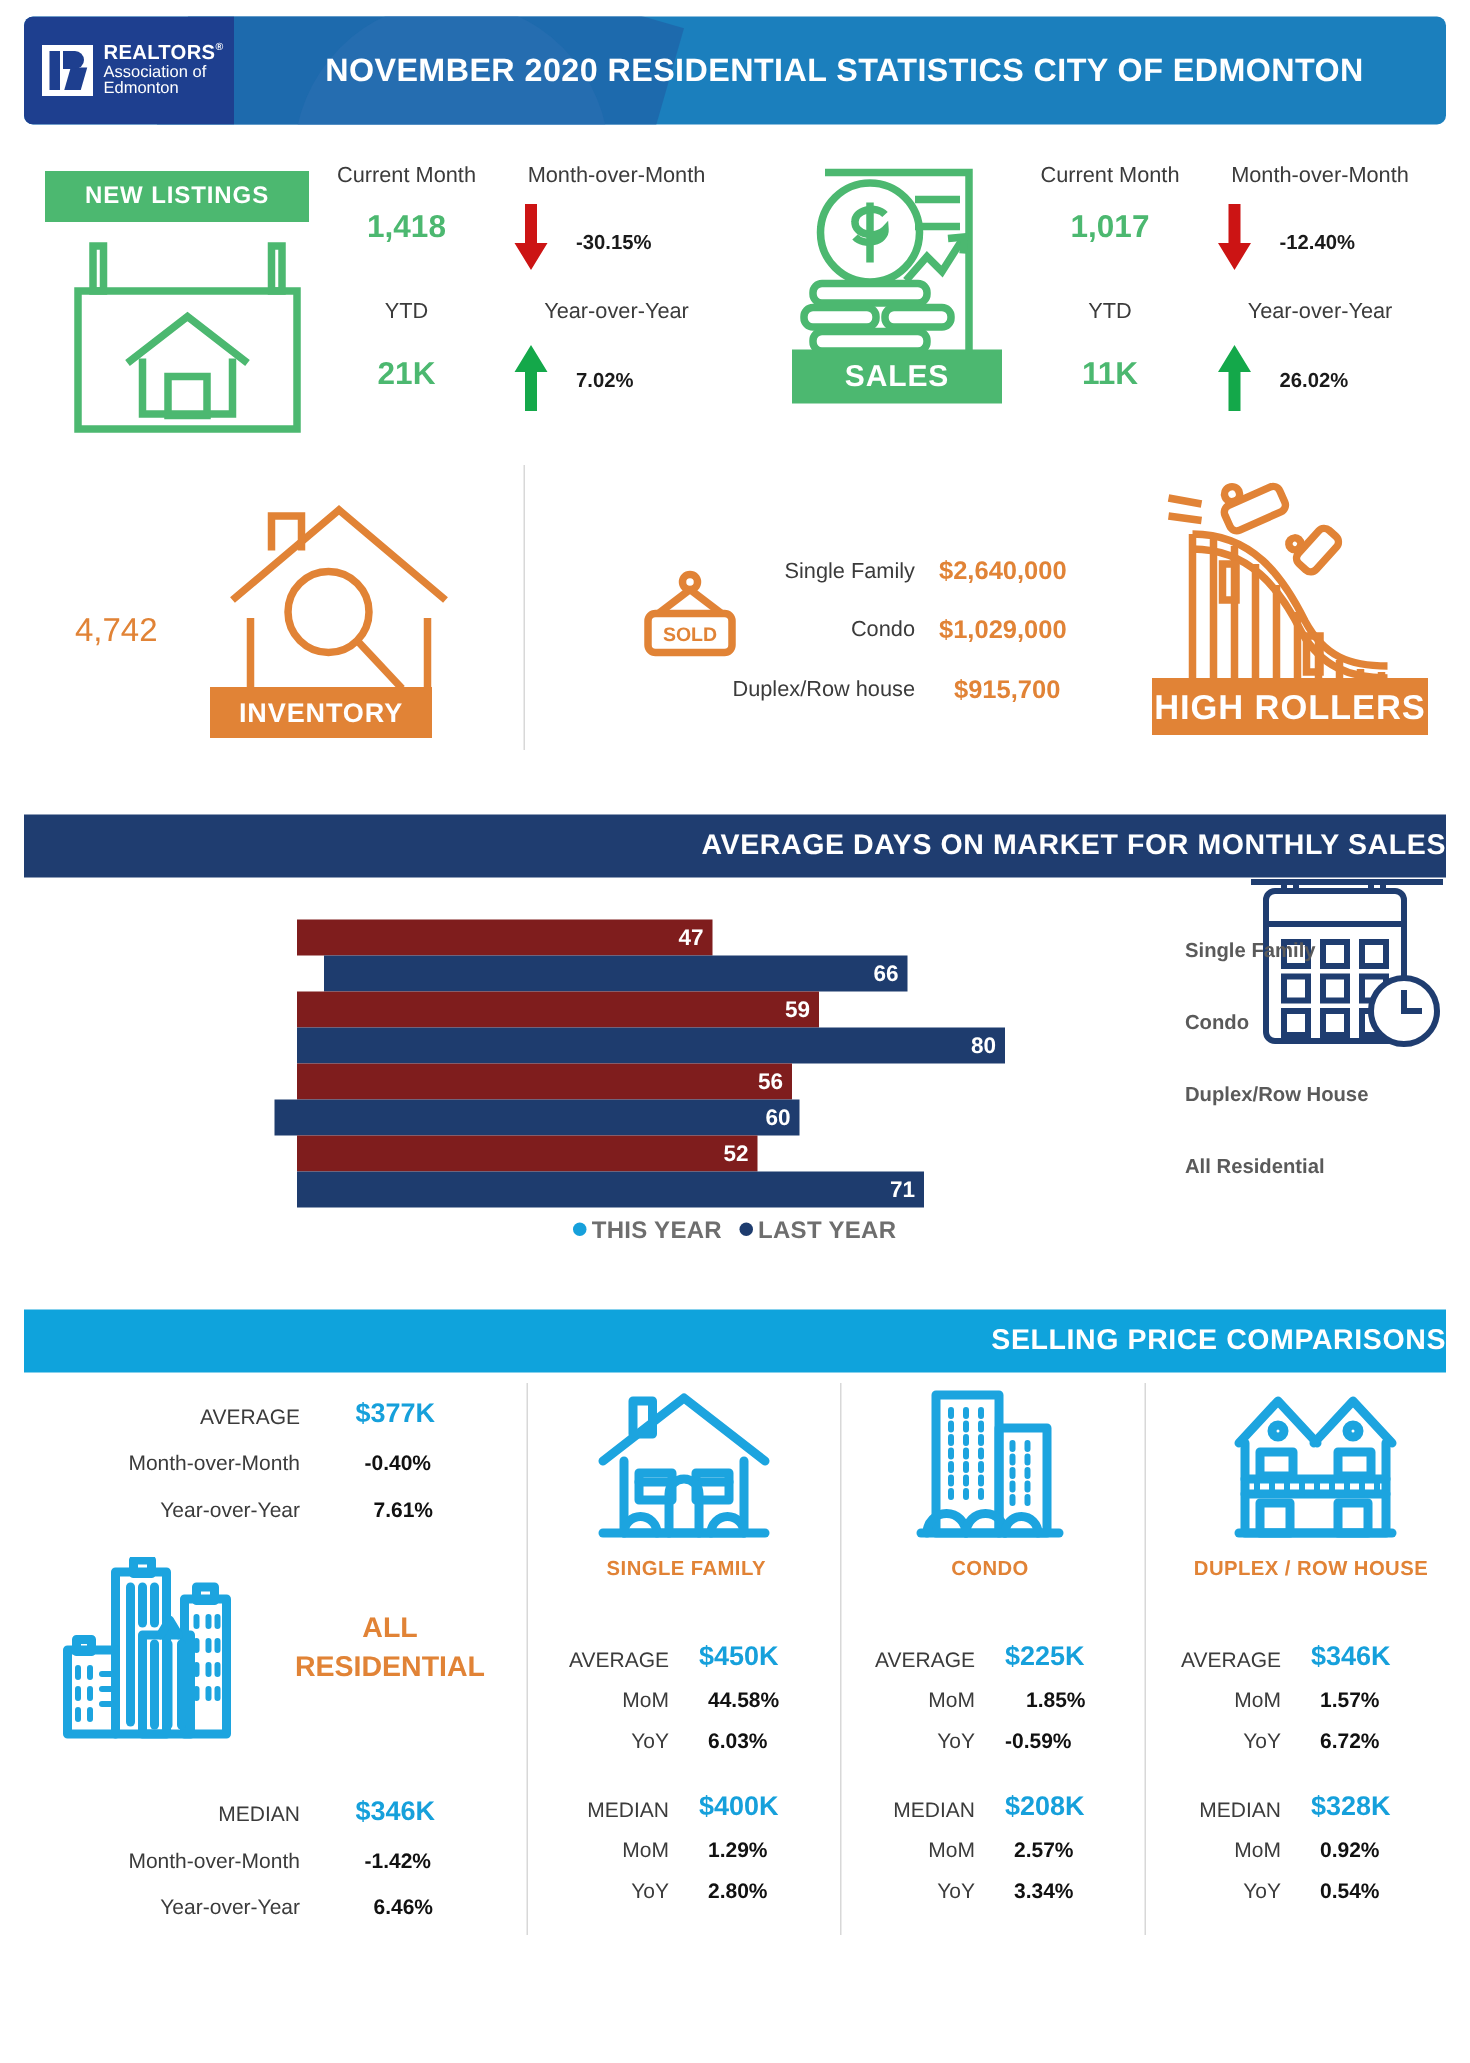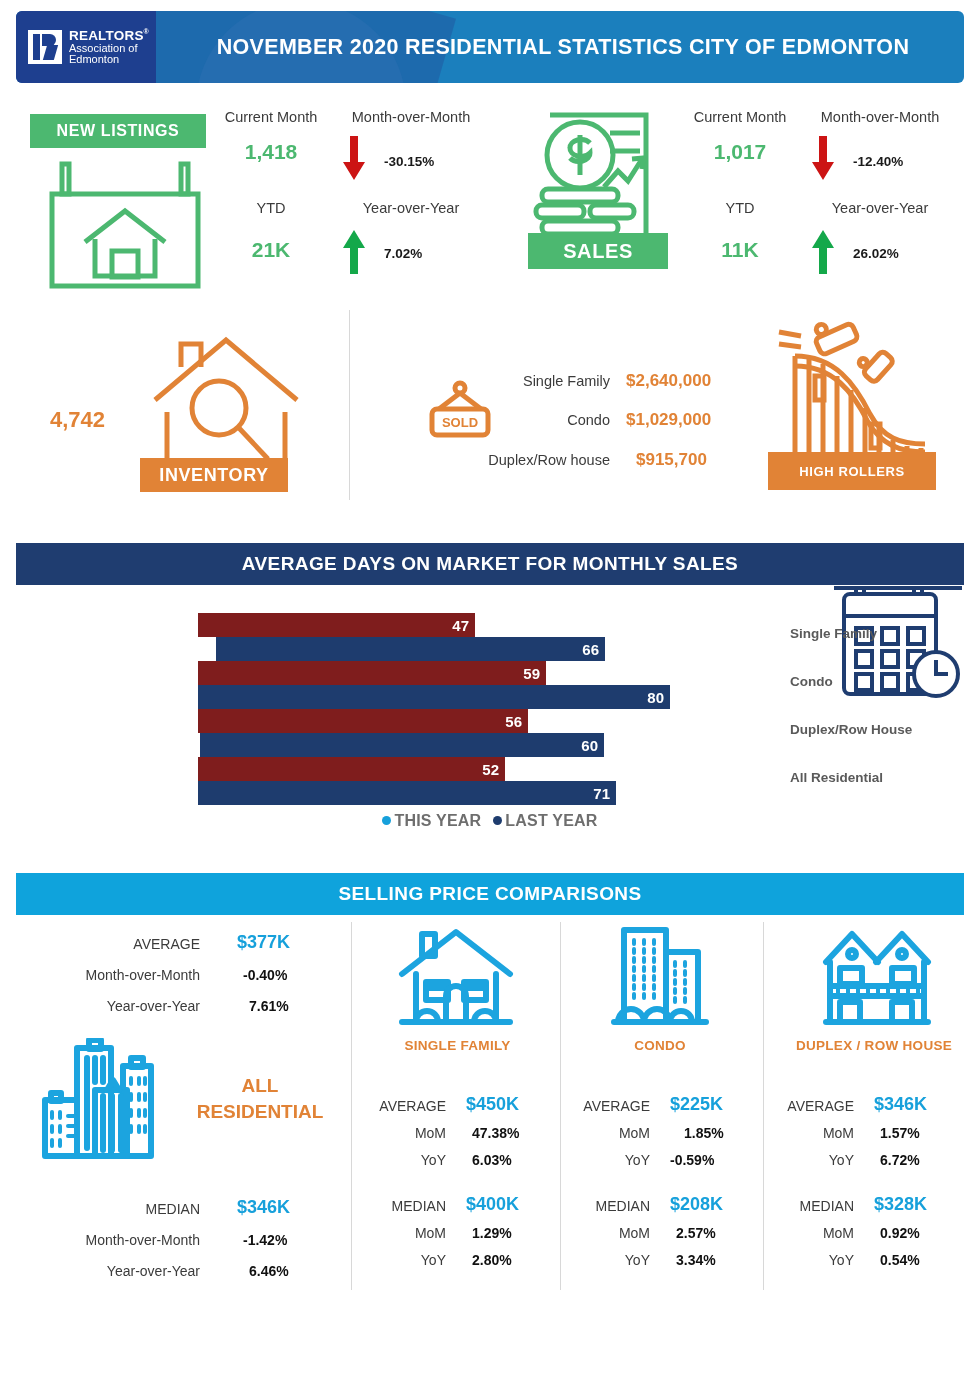--- a/index.html
+++ b/index.html
@@ -74,28 +74,28 @@
   .icon-green { stroke: #4CB870; fill: none; stroke-width: 5; }
   .icon-orange { stroke: #E18336; fill: none; stroke-width: 5; }
 
   .col-label { font-size: 14.5px; color: #3b3b3b; text-align: center; }
   .col-value-green { font-size: 21px; color: #4CB870; font-weight: bold; text-align:center; }
   .pct { font-size: 13.5px; font-weight: bold; color: #1a1a1a; }
 
   
   .mid { position: absolute; top: 300px; left: 0; width: 980px; height: 220px; }
   .vdivider { position:absolute; background:#d8d8d8; width:1px; }
-  .big-orange { font-size: 22px; font-weight: bold; color: #E18336; }
+  .big-orange { font-size: 22px; font-weight: normal; color: #E18336; }
   .sold-label { font-size: 14.5px; color: #3b3b3b; text-align: right; }
   .sold-value { font-size: 17px; font-weight: bold; color: #E18336; }
 
   
   .banner {
     position: absolute; left: 16px; width: 948px; height: 42px;
-    display:flex; align-items:center; justify-content:center;
+    display:flex; align-items:center; justify-content:flex-end;
     color: #fff; font-weight: bold; font-size: 19px; letter-spacing: .4px;
   }
   .banner-navy { background: #1F3D70; top: 543px; }
   .banner-blue { background: #0FA3DC; top: 873px; }
 
   .chart { position: absolute; left: 0; top: 600px; width: 980px; height: 250px; }
   .bar-cat-label {
     position: absolute; right: 0; font-size: 13.5px; font-weight: bold; color: #5a5a5a;
     white-space: nowrap;
   }
@@ -277,21 +277,21 @@
           <circle cx="52" cy="10" r="5"></circle>
         </g>
         <g transform="rotate(-48 104 52)">
           <rect x="88" y="44" width="30" height="16" rx="5"></rect>
           <circle cx="96" cy="38" r="4"></circle>
         </g>
         <line x1="4" y1="18" x2="26" y2="22"></line>
         <line x1="4" y1="30" x2="26" y2="33"></line>
       </g>
     </svg>
-    <div class="badge badge-orange" style="position:absolute; left:768px; top:152px; width:168px; height:38px; font-size:13px; z-index:3;">
+    <div class="badge badge-orange" style="position:absolute; left:768px; top:152px; width:184px; height:38px; font-size:23px; z-index:3;">
       <span>HIGH ROLLERS</span>
     </div>
   </div>
 
   <div class="banner banner-navy">
     <span>AVERAGE DAYS ON MARKET FOR MONTHLY SALES</span>
   </div>
 
   <div class="chart">
 
@@ -331,21 +331,21 @@
       <span class="bar-val">59</span>
     </div>
     <div class="bar bar-last" style="left:198px; top:85px; width:472px;">
       <span class="bar-val">80</span>
     </div>
 
     <div class="bar-cat-label" style="top:122px; width:190px;">Duplex/Row House</div>
     <div class="bar bar-this" style="left:198px; top:109px; width:330px;">
       <span class="bar-val">56</span>
     </div>
-    <div class="bar bar-last" style="left:200px; top:133px; width:404px;padding-left:25px;">
+    <div class="bar bar-last" style="left:183px; top:133px; width:350px;padding-left:25px;">
       <span class="bar-val">60</span>
     </div>
 
     <div class="bar-cat-label" style="top:170px; width:190px;">All Residential</div>
     <div class="bar bar-this" style="left:198px; top:157px; width:307px;">
       <span class="bar-val">52</span>
     </div>
     <div class="bar bar-last" style="left:198px; top:181px; width:418px;">
       <span class="bar-val">71</span>
     </div>
@@ -438,21 +438,21 @@
         <path d="M20 98 a11 11 0 0 1 22 0"></path>
         <path d="M78 98 a11 11 0 0 1 22 0"></path>
         <line x1="6" y1="98" x2="114" y2="98"></line>
       </g>
     </svg>
     <div class="cat-title" style="position:absolute; left:370px; top:120px; width:175px;">SINGLE FAMILY</div>
 
     <div class="pc-label" style="position:absolute; left:368px; top:180px; width:78px;">AVERAGE</div>
     <div class="pc-big" style="position:absolute; left:466px; top:176px;">$450K</div>
     <div class="pc-label" style="position:absolute; left:368px; top:207px; width:78px;">MoM</div>
-    <div class="pc-pct" style="position:absolute; left:472px; top:207px;">47.38%</div>
+    <div class="pc-pct" style="position:absolute; left:472px; top:207px;">44.58%</div>
     <div class="pc-label" style="position:absolute; left:368px; top:234px; width:78px;">YoY</div>
     <div class="pc-pct" style="position:absolute; left:472px; top:234px;">6.03%</div>
 
     <div class="pc-label" style="position:absolute; left:368px; top:280px; width:78px;">MEDIAN</div>
     <div class="pc-big" style="position:absolute; left:466px; top:276px;">$400K</div>
     <div class="pc-label" style="position:absolute; left:368px; top:307px; width:78px;">MoM</div>
     <div class="pc-pct" style="position:absolute; left:472px; top:307px;">1.29%</div>
     <div class="pc-label" style="position:absolute; left:368px; top:334px; width:78px;">YoY</div>
     <div class="pc-pct" style="position:absolute; left:472px; top:334px;">2.80%</div>
 

